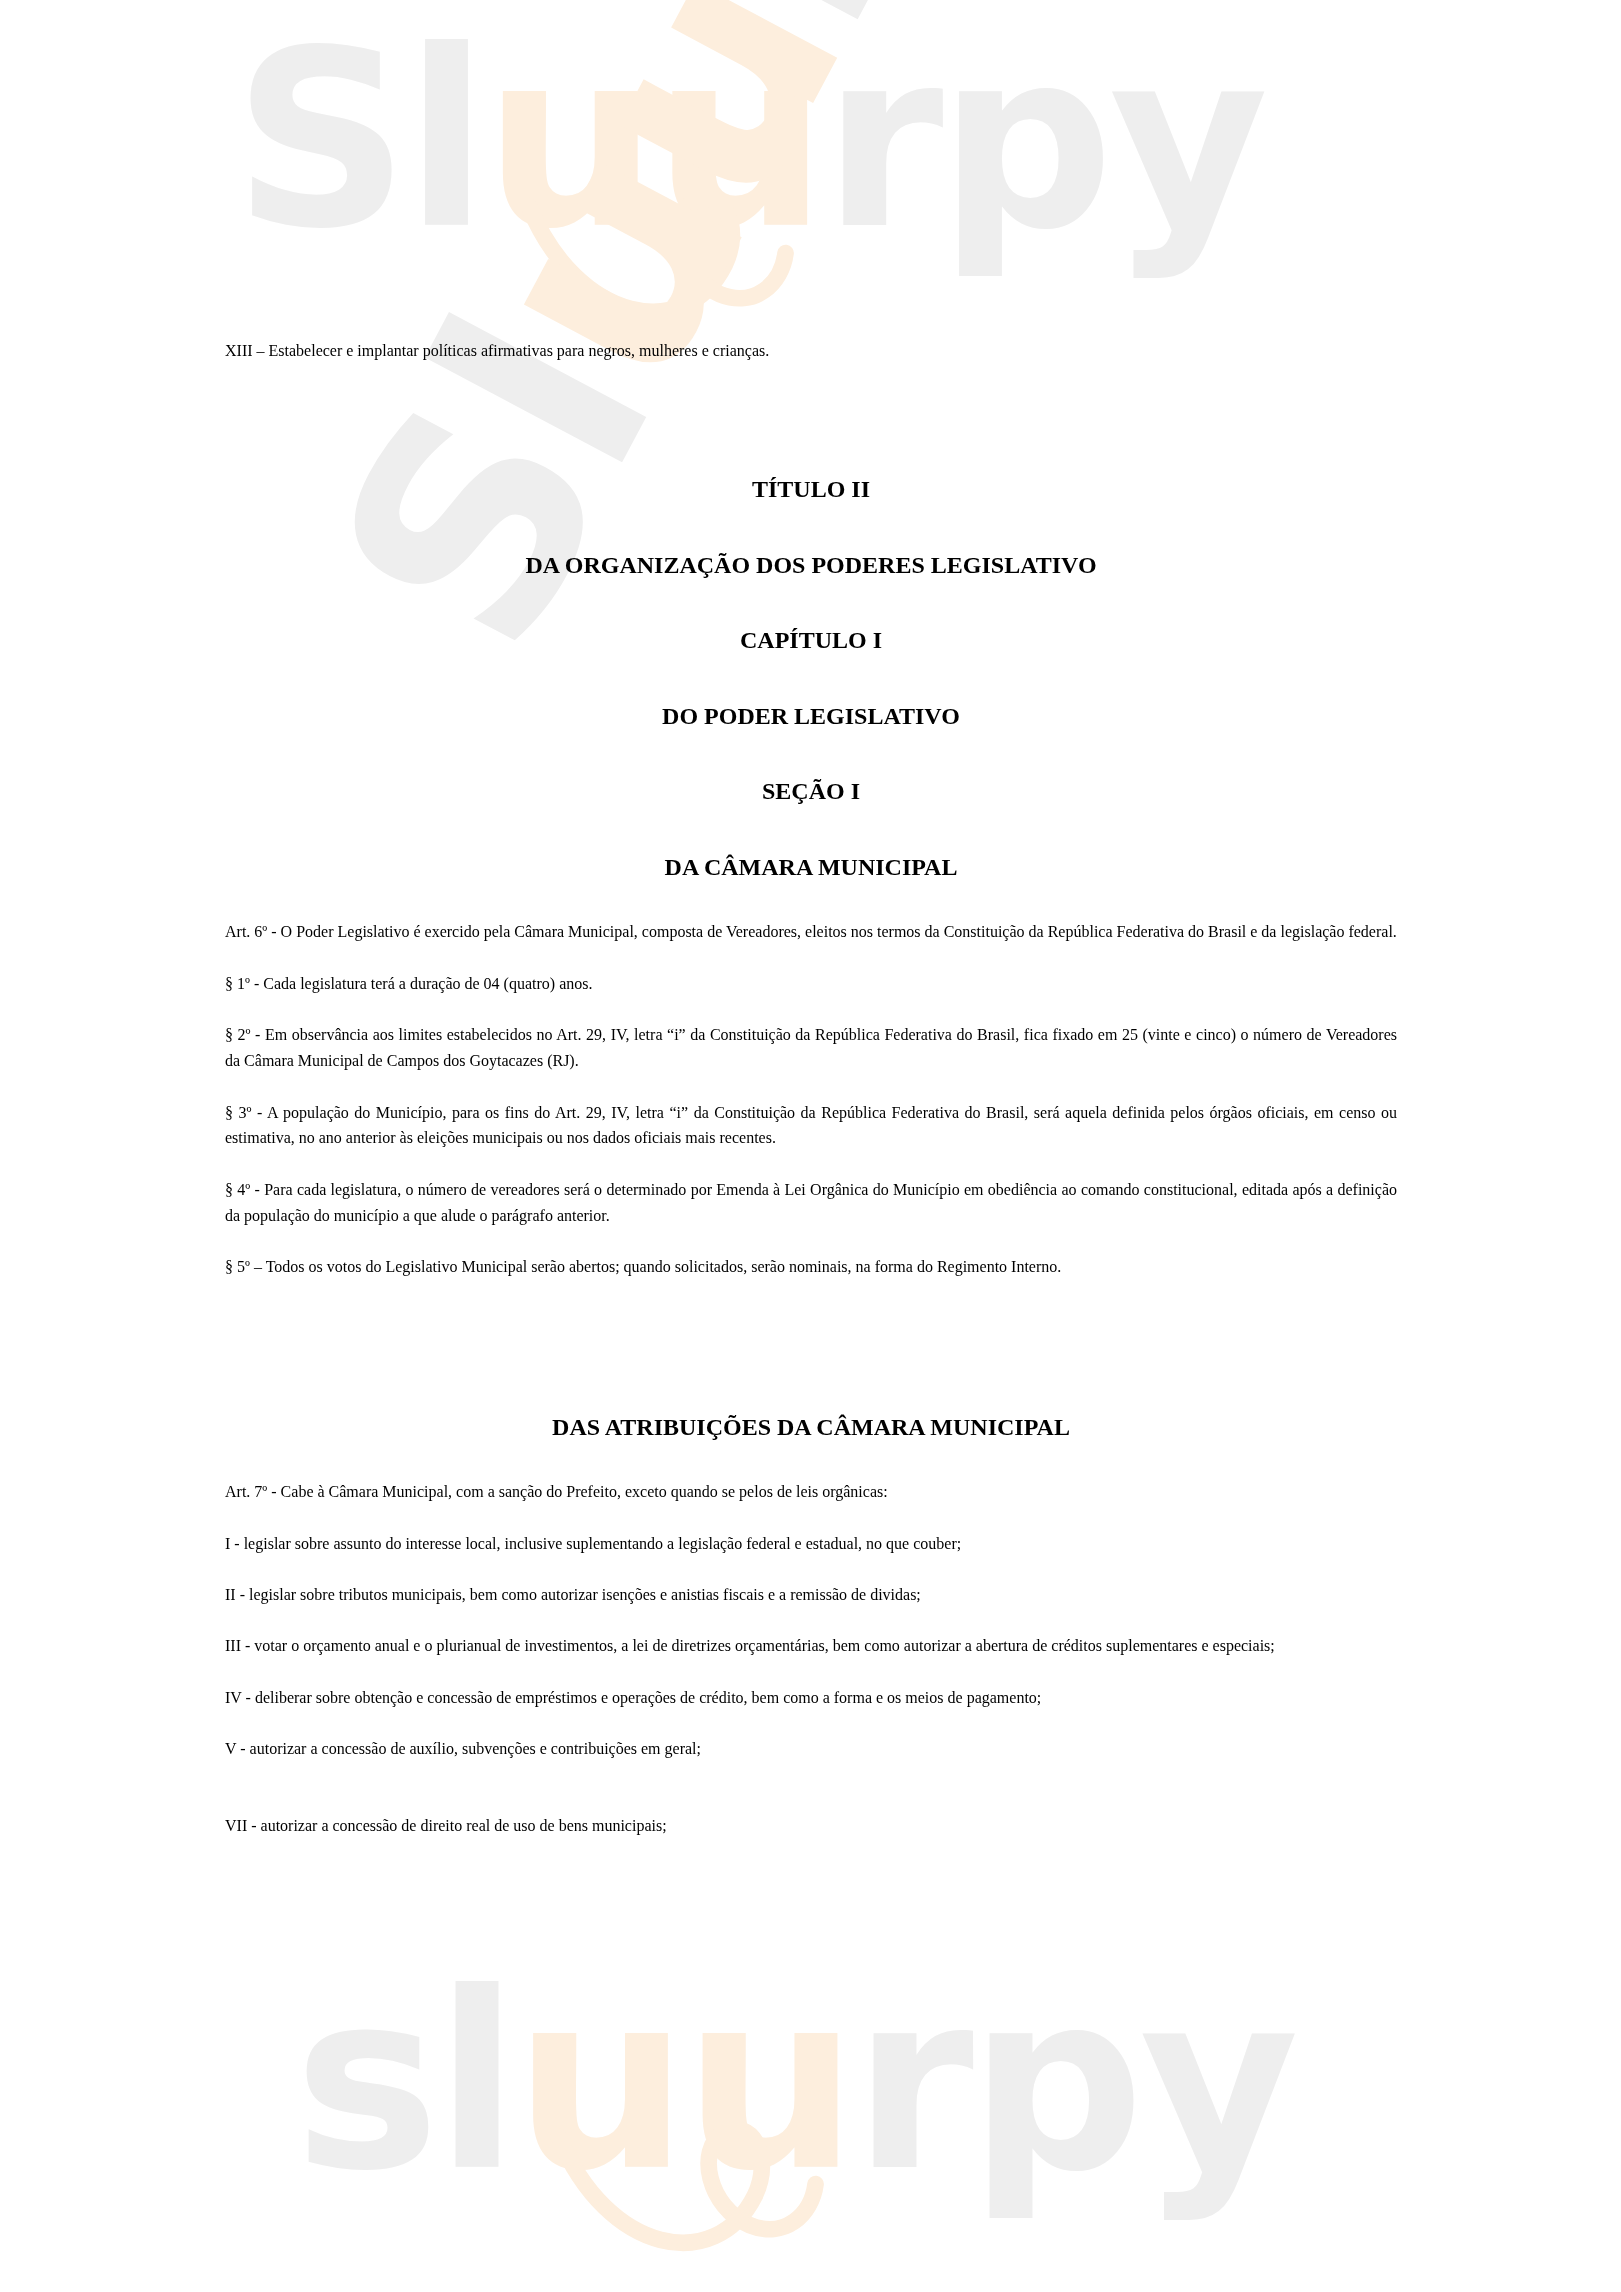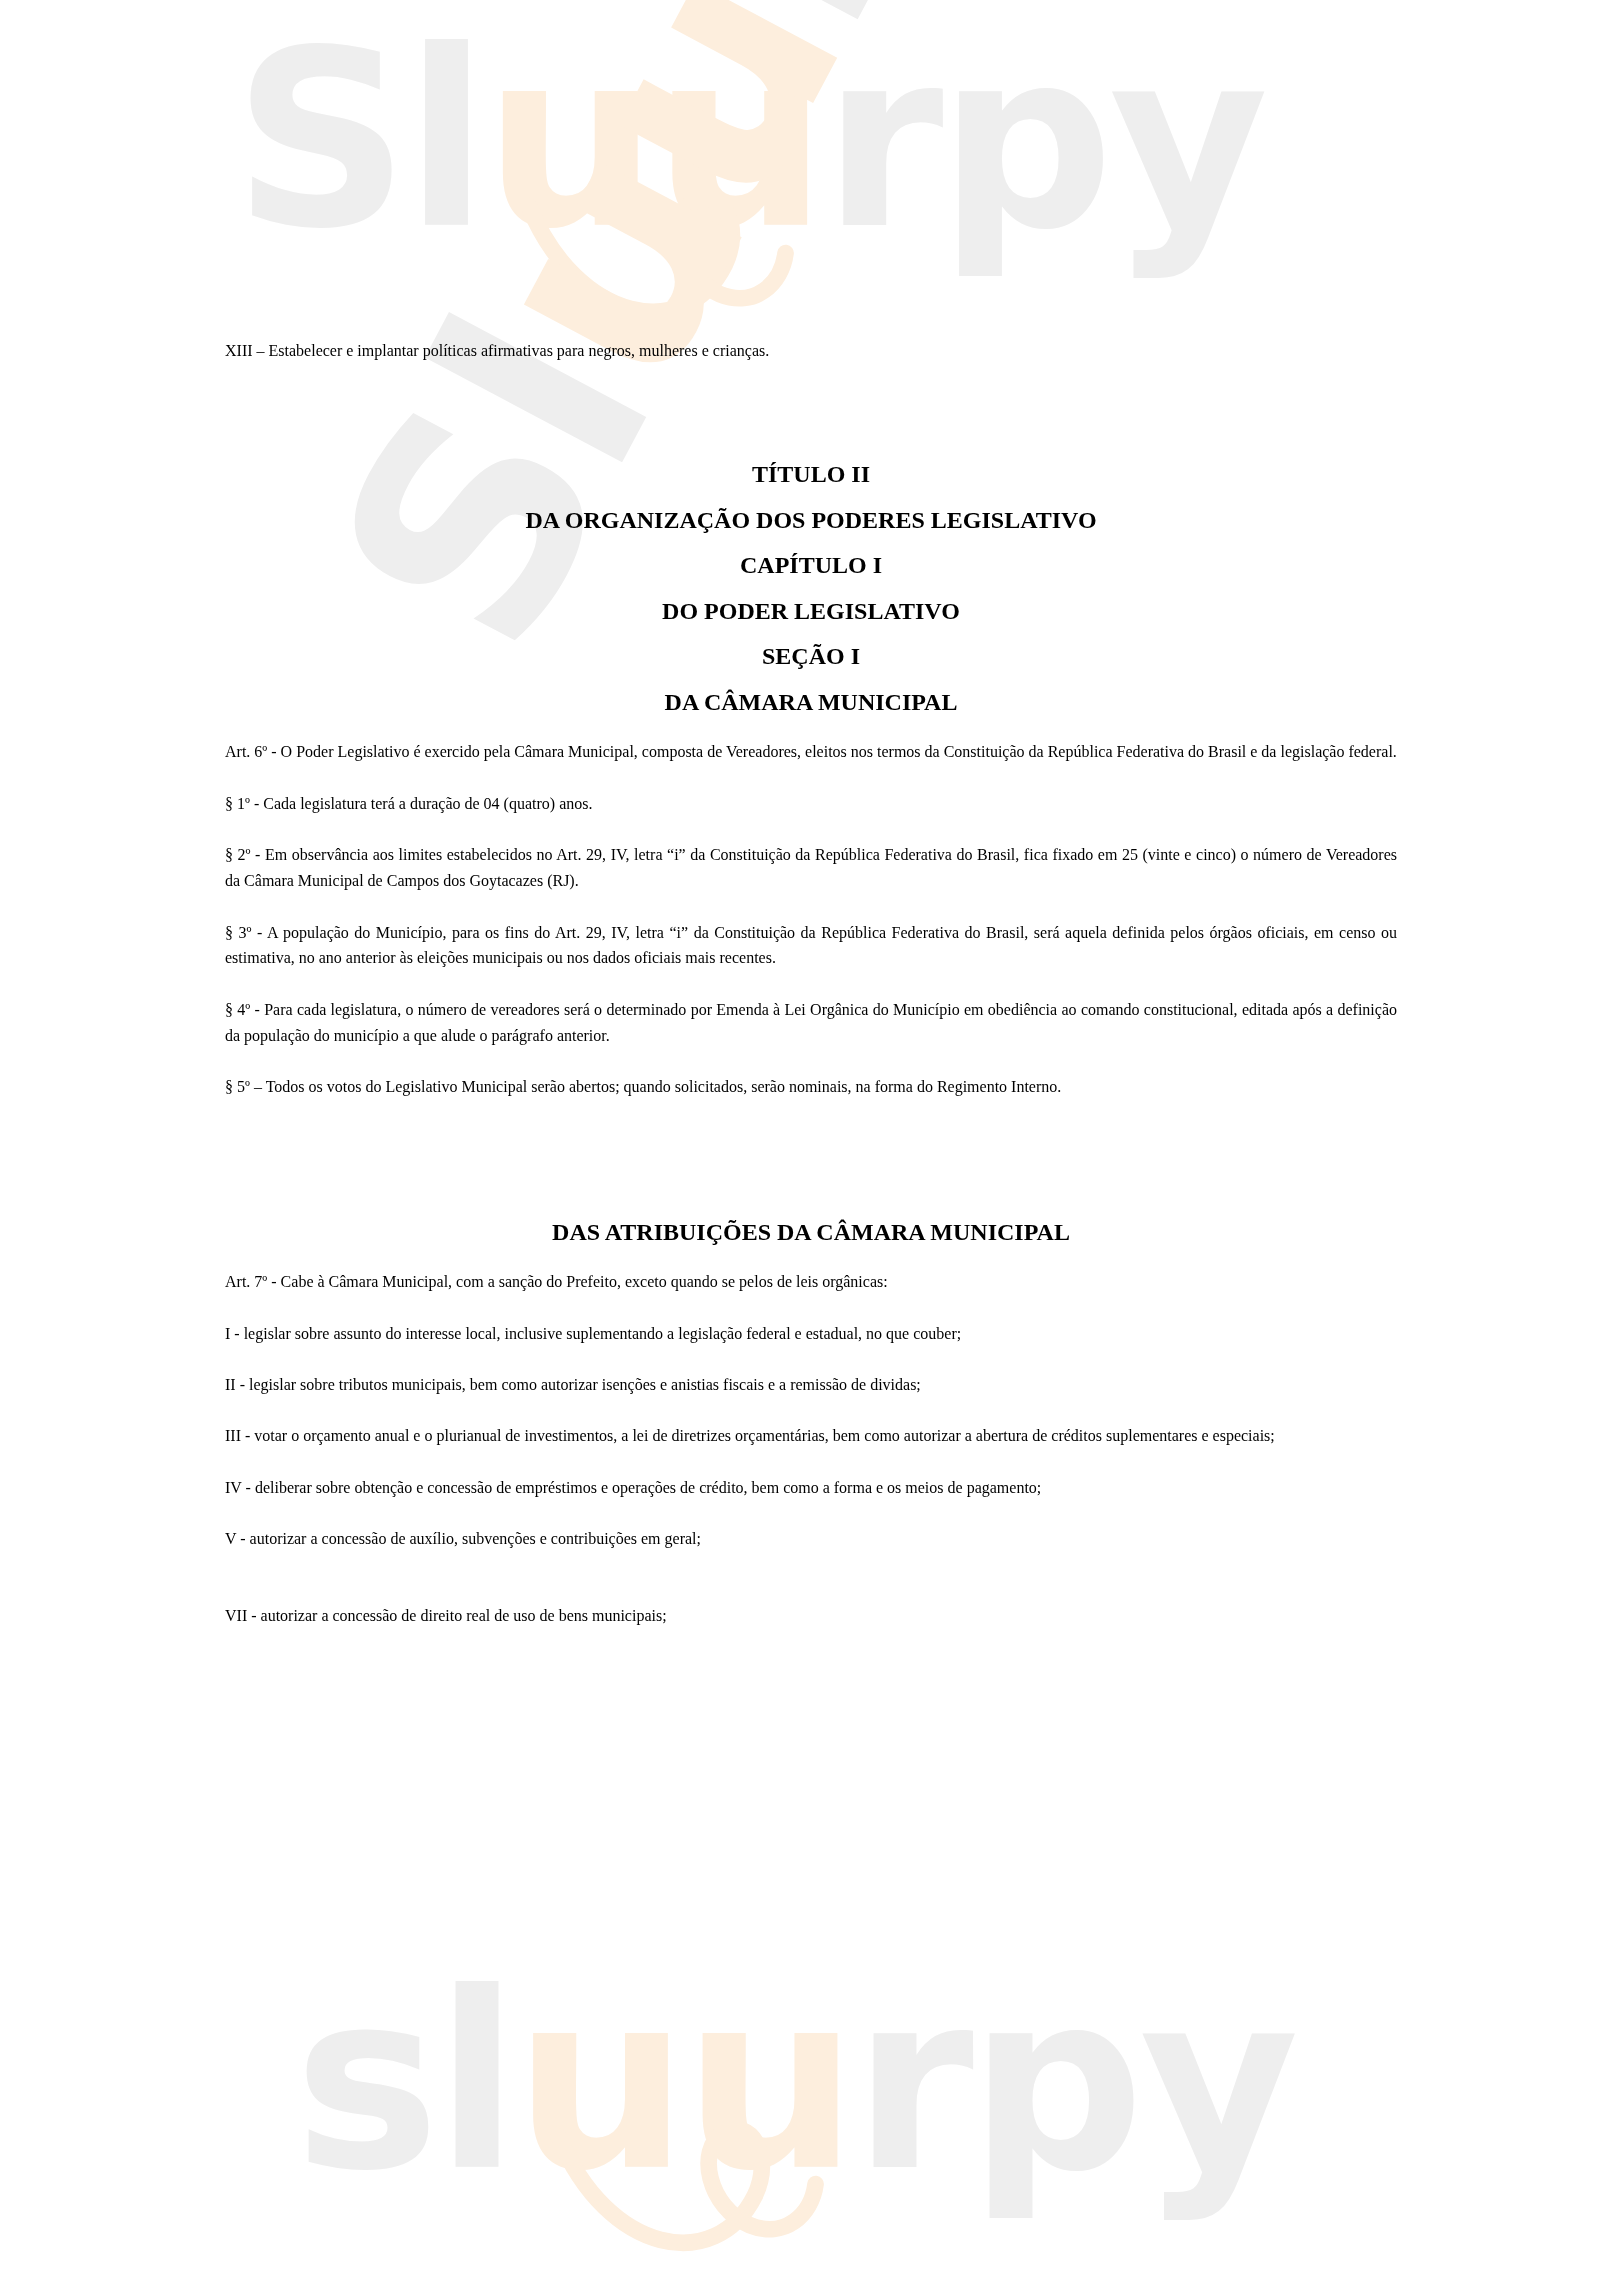--- a/index.html
+++ b/index.html
@@ -68,21 +68,21 @@
     left: 225px;
     top: 0;
     width: 1172px;
     z-index: 2;
   }
   .heading {
     text-align: center;
     font-weight: 700;
     font-size: 24px;
     line-height: 1.0;
-    margin: 0;
+    margin: 15px;
     padding: 0;
   }
   .para {
     text-align: justify;
     font-size: 16px;
     line-height: 1.62;
     margin: 0;
     padding: 0;
     hyphens: none;
   }

